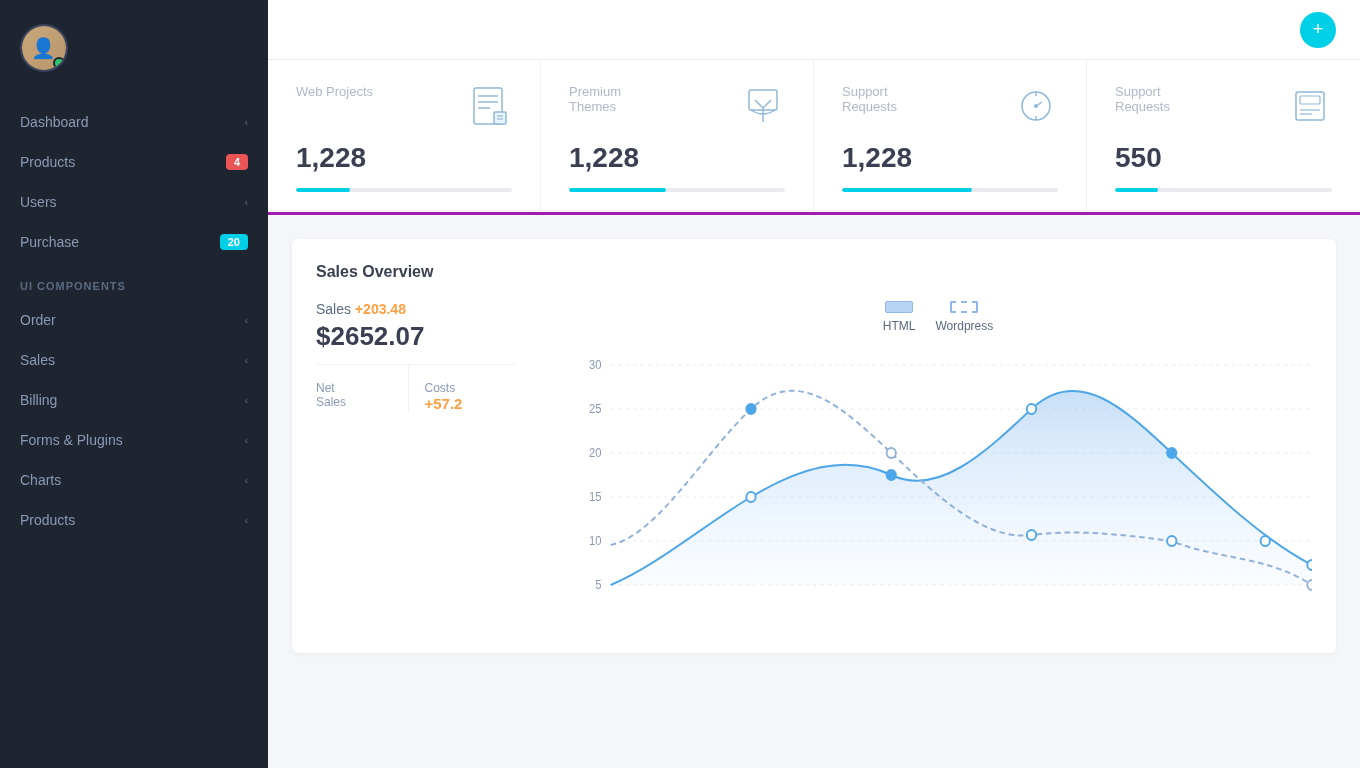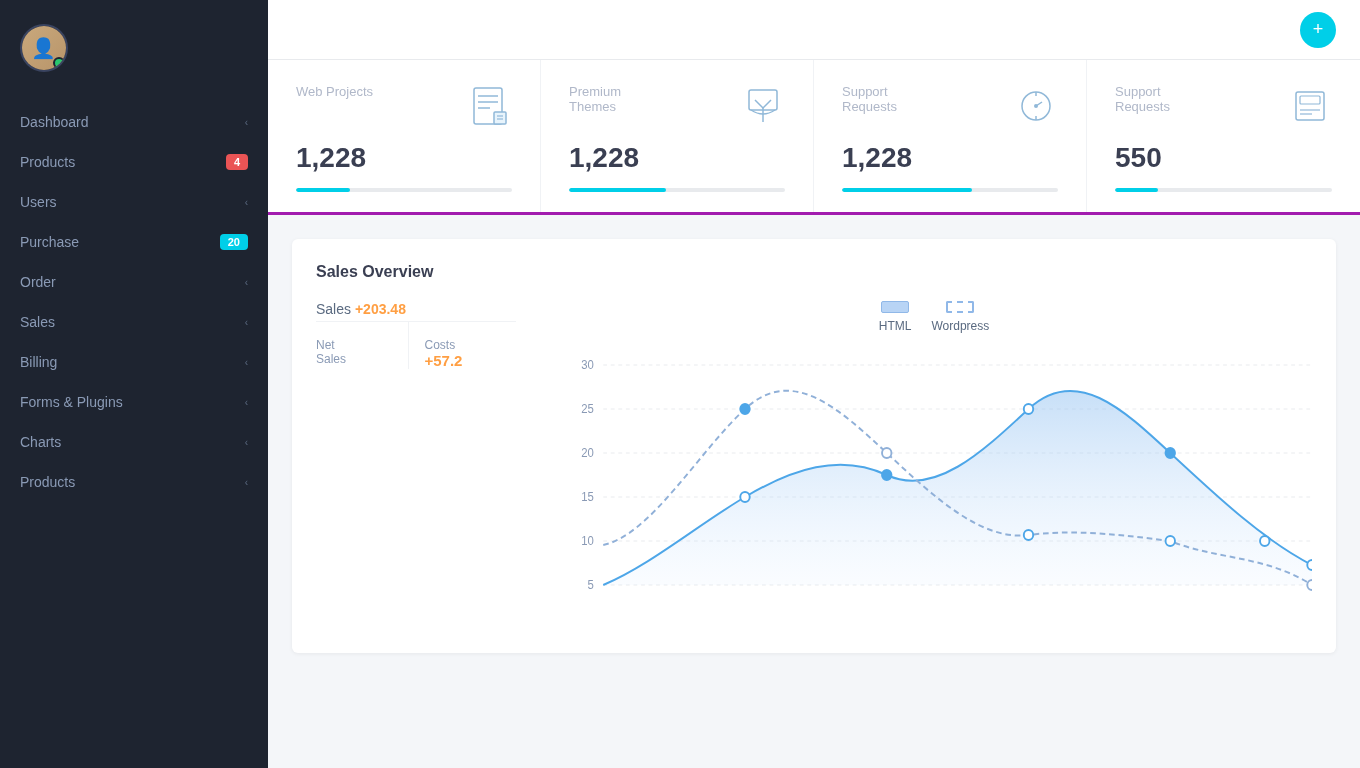--- a/index.html
+++ b/index.html
@@ -172,21 +172,21 @@
       box-shadow: 0 1px 4px rgba(0,0,0,0.06);
     }
     .sales-title {
       font-size: 16px;
       font-weight: 600;
       color: #3a3f52;
       margin-bottom: 20px;
     }
     .sales-body {
       display: flex;
-      gap: 4px;
+      gap: 12px;
     }
     .sales-left {
       width: 220px;
       min-width: 220px;
       padding-right: 20px;
     }
     .sales-label {
       font-size: 14px;
       color: #5a6a80;
       margin-bottom: 4px;
@@ -281,20 +281,21 @@
     </div>
     <div class="nav-item">
       <span class="nav-item-label">Users</span>
       <span class="nav-chevron">‹</span>
     </div>
     <div class="nav-item">
       <span class="nav-item-label">Purchase</span>
       <span class="nav-item-badge badge-blue">20</span>
     </div>
 
+    <div class="nav-section-title">UI COMPONENTS</div>
 
     <div class="nav-item">
       <span class="nav-item-label">Order</span>
       <span class="nav-chevron">‹</span>
     </div>
     <div class="nav-item">
       <span class="nav-item-label">Sales</span>
       <span class="nav-chevron">‹</span>
     </div>
     <div class="nav-item">
@@ -411,20 +412,21 @@
 
   <div class="sales-section">
     <div class="sales-title">Sales Overview</div>
     <div class="sales-body">
 
       <div class="sales-left">
         <div class="sales-label">
           <span>Sales</span>
           <span class="sales-change">+203.48</span>
         </div>
+        <div class="sales-amount">$2652.07</div>
         <div class="sales-bottom">
           <div class="sales-metric">
             <div class="metric-title">Net<br>Sales</div>
           </div>
           <div class="sales-metric">
             <div class="metric-title">Costs</div>
             <div class="metric-value orange">+57.2</div>
           </div>
         </div>
       </div>

